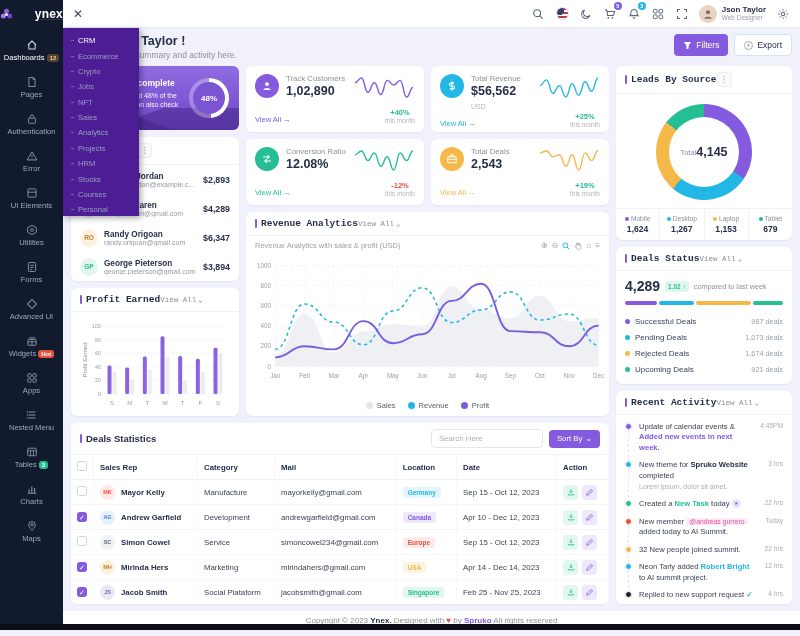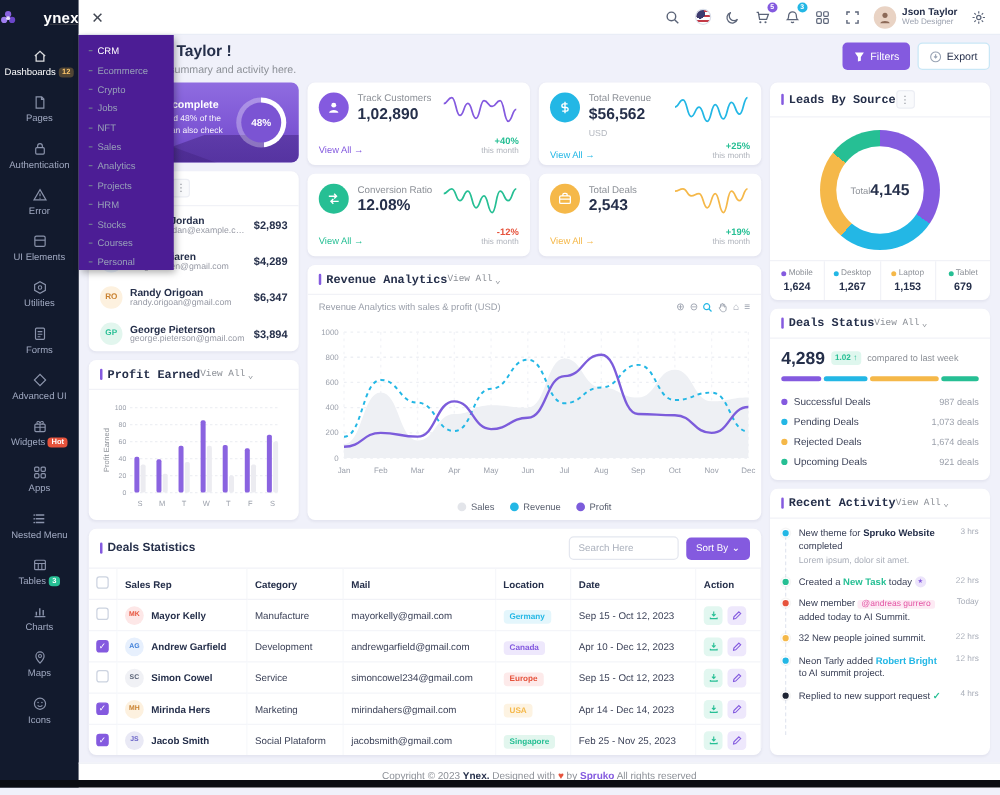--- a/index.html
+++ b/index.html
@@ -85,21 +85,21 @@
 .stat-top{display:flex;gap:7px;}
 .stat-ic{width:24px;height:24px;border-radius:50%;display:flex;align-items:center;justify-content:center;color:#fff;flex-shrink:0;}
 .stat-ic svg{width:12px;height:12px;}
 .stat-lbl{font-size:7.8px;color:#8c9097;}
 .stat-val{font-size:12.5px;font-weight:bold;color:#252f4a;margin-top:1px;}
 .stat-val .unit{font-size:7px;color:#b3b7bf;font-weight:normal;}
 .stat-spark{margin-left:auto;}
 .stat-bottom{display:flex;align-items:flex-end;justify-content:space-between;}
 .stat-view{font-size:7.5px;display:flex;gap:2px;align-items:center;cursor:pointer;}
 .stat-delta{text-align:right;}
-.stat-delta .d{font-size:7.5px;font-weight:bold;}
+.stat-delta .d{font-size:7.5px;font-weight:bold;text-align:center;}
 .stat-delta .m{font-size:6.5px;color:#b0b4bc;}
 
 .rev-sub{display:flex;align-items:center;justify-content:space-between;padding:5px 9px 0 9px;}
 .rev-sub .s{font-size:7.5px;color:#9ba0ab;}
 .rev-tools{display:flex;gap:4px;color:#9aa0ad;font-size:8px;align-items:center;}
 .rev-tools span{cursor:pointer;line-height:1;}
 .rev-tools svg{width:8px;height:8px;display:block;}
 .rev-tools .active{color:#23b7e5;}
 .legend{display:flex;justify-content:center;gap:12px;padding:2px 0 6px 0;}
 .leg-item{display:flex;align-items:center;gap:4px;font-size:7.5px;color:#5b6170;}
@@ -141,21 +141,21 @@
 .seg-bold{font-weight:bold;color:#252f4a;}
 .seg-success{color:#26bf94;font-weight:bold;}
 .seg-info{color:#23b7e5;font-weight:bold;}
 .seg-pink{background:#fdeaf4;color:#e354a4;padding:0 3px;border-radius:2px;font-size:6.8px;}
 .seg-check{color:#26bf94;font-weight:bold;}
 .seg-avatar{display:inline-flex;width:9px;height:9px;border-radius:50%;background:#ece4fb;color:#845adf;font-size:5px;align-items:center;justify-content:center;vertical-align:middle;}
 
 .table-card{grid-area:table;display:flex;flex-direction:column;min-height:0;}
 .tc-head{display:flex;align-items:center;gap:6px;padding:6px 9px;border-bottom:1px solid #f1f2f7;}
 .tc-head .card-title{margin-right:auto;}
-.search-box{border:1px solid #e4e7ef;border-radius:4px;font-size:7.8px;padding:4px 7px;width:88px;color:#3c4258;font-family:inherit;margin-left:40px;}
+.search-box{border:1px solid #e4e7ef;border-radius:4px;font-size:7.8px;padding:4px 7px;width:112px;color:#3c4258;font-family:inherit;margin-left:40px;}
 .search-box::placeholder{color:#aab0bc;}
 .btn-sort{background:#845adf;color:#fff;font-size:7.8px;padding:4.5px 8px;border:none;border-radius:4px;cursor:pointer;display:flex;align-items:center;gap:3px;font-family:inherit;}
 table{width:100%;border-collapse:collapse;}
 th{font-size:7.8px;color:#252f4a;text-align:left;font-weight:bold;padding:6px 6px;border-bottom:1px solid #f1f2f7;border-right:1px solid #f6f7fa;}
 td{font-size:7.8px;color:#3c4258;padding:4.5px 6px;border-bottom:1px solid #f4f5f9;border-right:1px solid #f8f9fc;}
 .chk{width:10px;height:10px;border:1px solid #ccd3e0;border-radius:2.5px;display:inline-block;cursor:pointer;}
 .chk.on{background:#845adf;border-color:#845adf;color:#fff;font-size:7px;text-align:center;line-height:10px;}
 .rep-cell{display:flex;align-items:center;gap:6px;}
 .rep-cell .avatar{width:15px;height:15px;font-size:5.5px;}
 .rep-cell .nm{font-weight:bold;color:#252f4a;white-space:nowrap;}
@@ -309,31 +309,20 @@
             <span class="lbl">Charts</span>
           </span>
         </div>
         <div class="side-item">
           <svg viewBox="0 0 14 14">
             <path d="M7 1.8a3.8 3.8 0 0 1 3.8 3.8C10.8 8.4 7 12.2 7 12.2S3.2 8.4 3.2 5.6A3.8 3.8 0 0 1 7 1.8Z" fill="none" stroke="currentColor" stroke-width="1.1"></path>
             <circle cx="7" cy="5.6" r="1.4" fill="none" stroke="currentColor" stroke-width="1"></circle>
           </svg>
           <span class="lbl-row">
             <span class="lbl">Maps</span>
-          </span>
-        </div>
-        <div class="side-item">
-          <svg viewBox="0 0 14 14">
-            <circle cx="7" cy="7" r="5.2" fill="none" stroke="currentColor" stroke-width="1.1"></circle>
-            <circle cx="5.2" cy="5.8" r=".7" fill="currentColor"></circle>
-            <circle cx="8.8" cy="5.8" r=".7" fill="currentColor"></circle>
-            <path d="M4.8 8.6c1.2 1.4 3.2 1.4 4.4 0" fill="none" stroke="currentColor" stroke-width="1"></path>
-          </svg>
-          <span class="lbl-row">
-            <span class="lbl">Icons</span>
           </span>
         </div>
       </nav>
   </aside>
 
   <div class="submenu">
       <div class="sub-item active">CRM</div>
       <div class="sub-item">Ecommerce</div>
       <div class="sub-item">Crypto</div>
       <div class="sub-item">Jobs</div>
@@ -793,20 +782,25 @@
             </div>
           </div>
 
           <div class="card act-card">
             <div class="card-head">
               <span class="card-title">Recent Activity</span>
               <span class="view-all"><span>View All</span> ⌄</span>
             </div>
             <div class="act-list">
                 <div class="act-line"></div>
+                <div class="act-item">
+                  <span class="act-dot" style="background:#845adf"></span>
+                  <span class="act-txt">Update of calendar events &amp; <span class="seg-primary">Added new events in next week.</span></span>
+                  <span class="act-time">4:45PM</span>
+                </div>
                 <div class="act-item">
                   <span class="act-dot" style="background:#23b7e5"></span>
                   <span class="act-txt">New theme for <span class="seg-bold">Spruko Website</span> completed<div class="act-sub">Lorem ipsum, dolor sit amet.</div></span>
                   <span class="act-time">3 hrs</span>
                 </div>
                 <div class="act-item">
                   <span class="act-dot" style="background:#26bf94"></span>
                   <span class="act-txt">Created a <span class="seg-success">New Task</span> today <span class="seg-avatar">★</span></span>
                   <span class="act-time">22 hrs</span>
                 </div>

